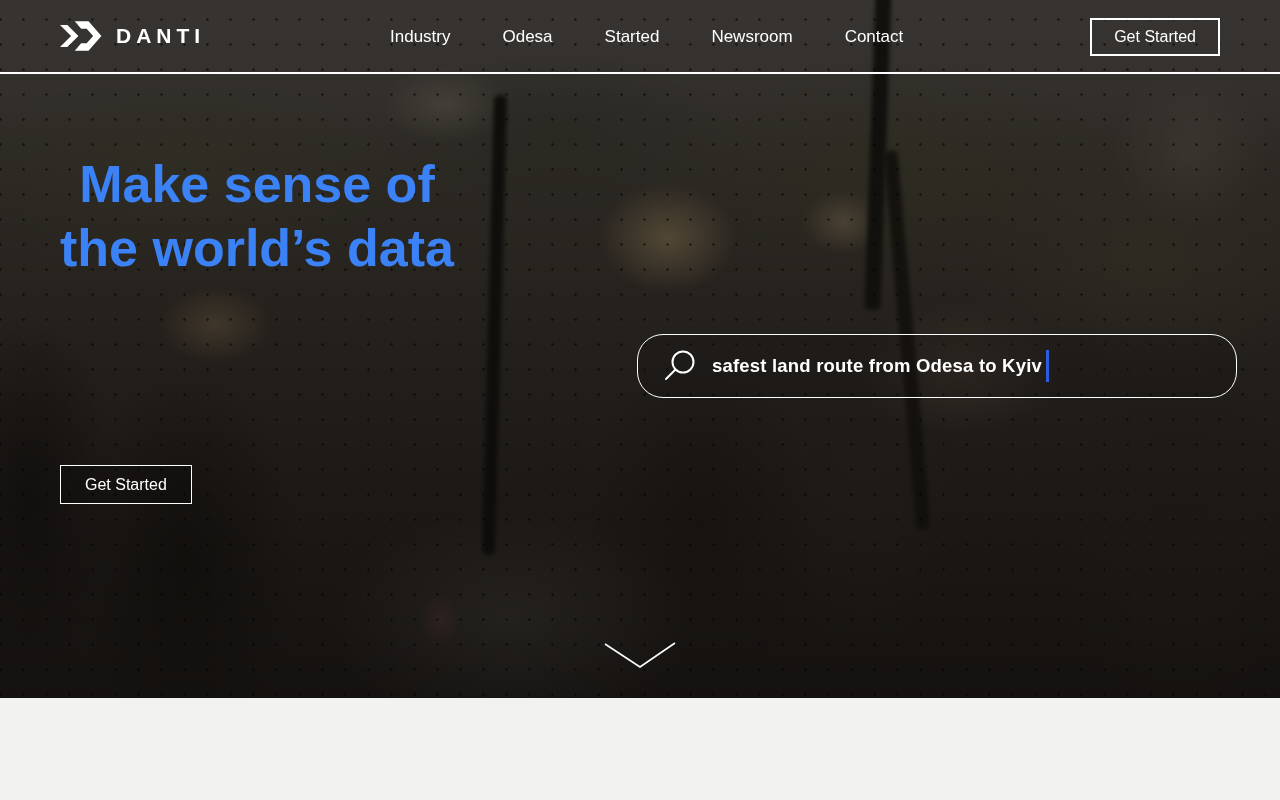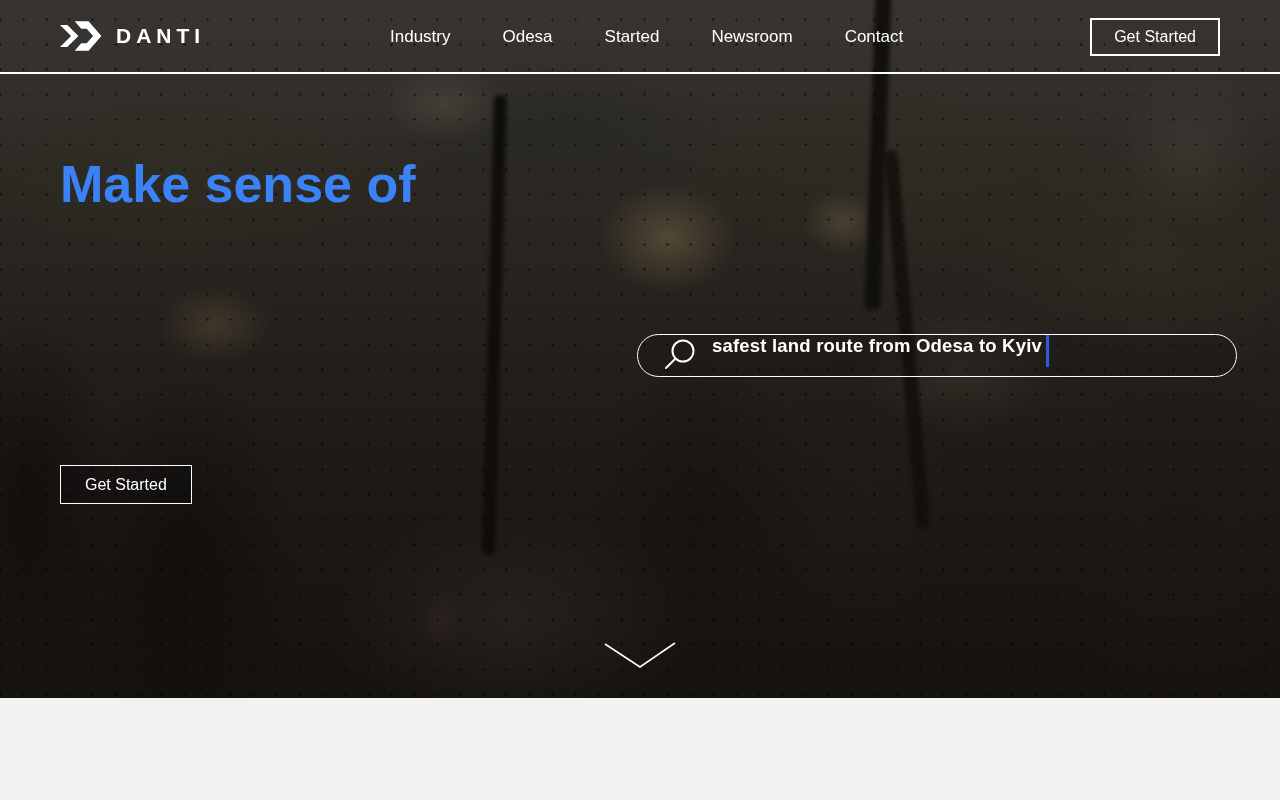--- a/index.html
+++ b/index.html
@@ -56,23 +56,23 @@
 
   
   .hero-title { position:absolute; left:60px; top:152px; z-index:4; color:#3b82f6;
     font-size:52px; line-height:64px; font-weight:700;text-align:center; }
   .hero-desc { position:absolute; left:60px; top:316px; z-index:4; width:452px;
     color:#f5f5f4; font-size:19px; line-height:28px; }
   .hero-cta { position:absolute; left:60px; top:465px; z-index:4; height:39px; padding:0 24px;
     border:1px solid #fff; background:rgba(0,0,0,.15); color:#fff; font-size:16px;
     font-family:"Liberation Sans", sans-serif; cursor:pointer; }
 
-  .search-bar { position:absolute; left:637px; top:334px; z-index:4; width:600px; height:43px;
+  .search-bar { position:absolute; left:637px; top:334px; z-index:4; width:600px; height:64px;
     border:1.5px solid #fff; border-radius:26px; background:rgba(18,16,14,.25);
-    display:flex; padding:0 20px 0 22px; cursor:text; }
+    display:flex; align-items:center; padding:0 20px 0 22px; cursor:text; }
   .search-text { margin-left:16px; color:#fff; font-size:18.5px; font-weight:700; letter-spacing:.2px; white-space:nowrap; }
   .caret { width:2.5px; height:32px; background:#2d5be0; margin-left:4px; }
 
   .scroll-indicator { position:absolute; left:602px; top:638px; z-index:4; }
 
   
   .below-fold { width:1280px; height:102px; background:#f2f3f0; }
 </style>
 </head>
 <body>
@@ -102,20 +102,21 @@
       <span class="nav-link">Odesa</span>
       <span class="nav-link">Started</span>
       <span class="nav-link">Newsroom</span>
       <span class="nav-link">Contact</span>
     </nav>
     <button class="header-cta">Get Started</button>
   </div>
 
   <h1 class="hero-title">
     <span>Make sense of</span><br>
+    <span>the world’s data</span>
   </h1>
   <button class="hero-cta">Get Started</button>
 
   <div class="search-bar" role="textbox">
     <span style="display:inline-flex;">
       <svg width="36" height="40" viewBox="0 0 36 40">
         <circle cx="23" cy="16" r="10.5" fill="none" stroke="#ffffff" stroke-width="2"></circle>
         <line x1="15.5" y1="23.5" x2="6" y2="33" stroke="#ffffff" stroke-width="2" stroke-linecap="round"></line>
       </svg>
     </span>

